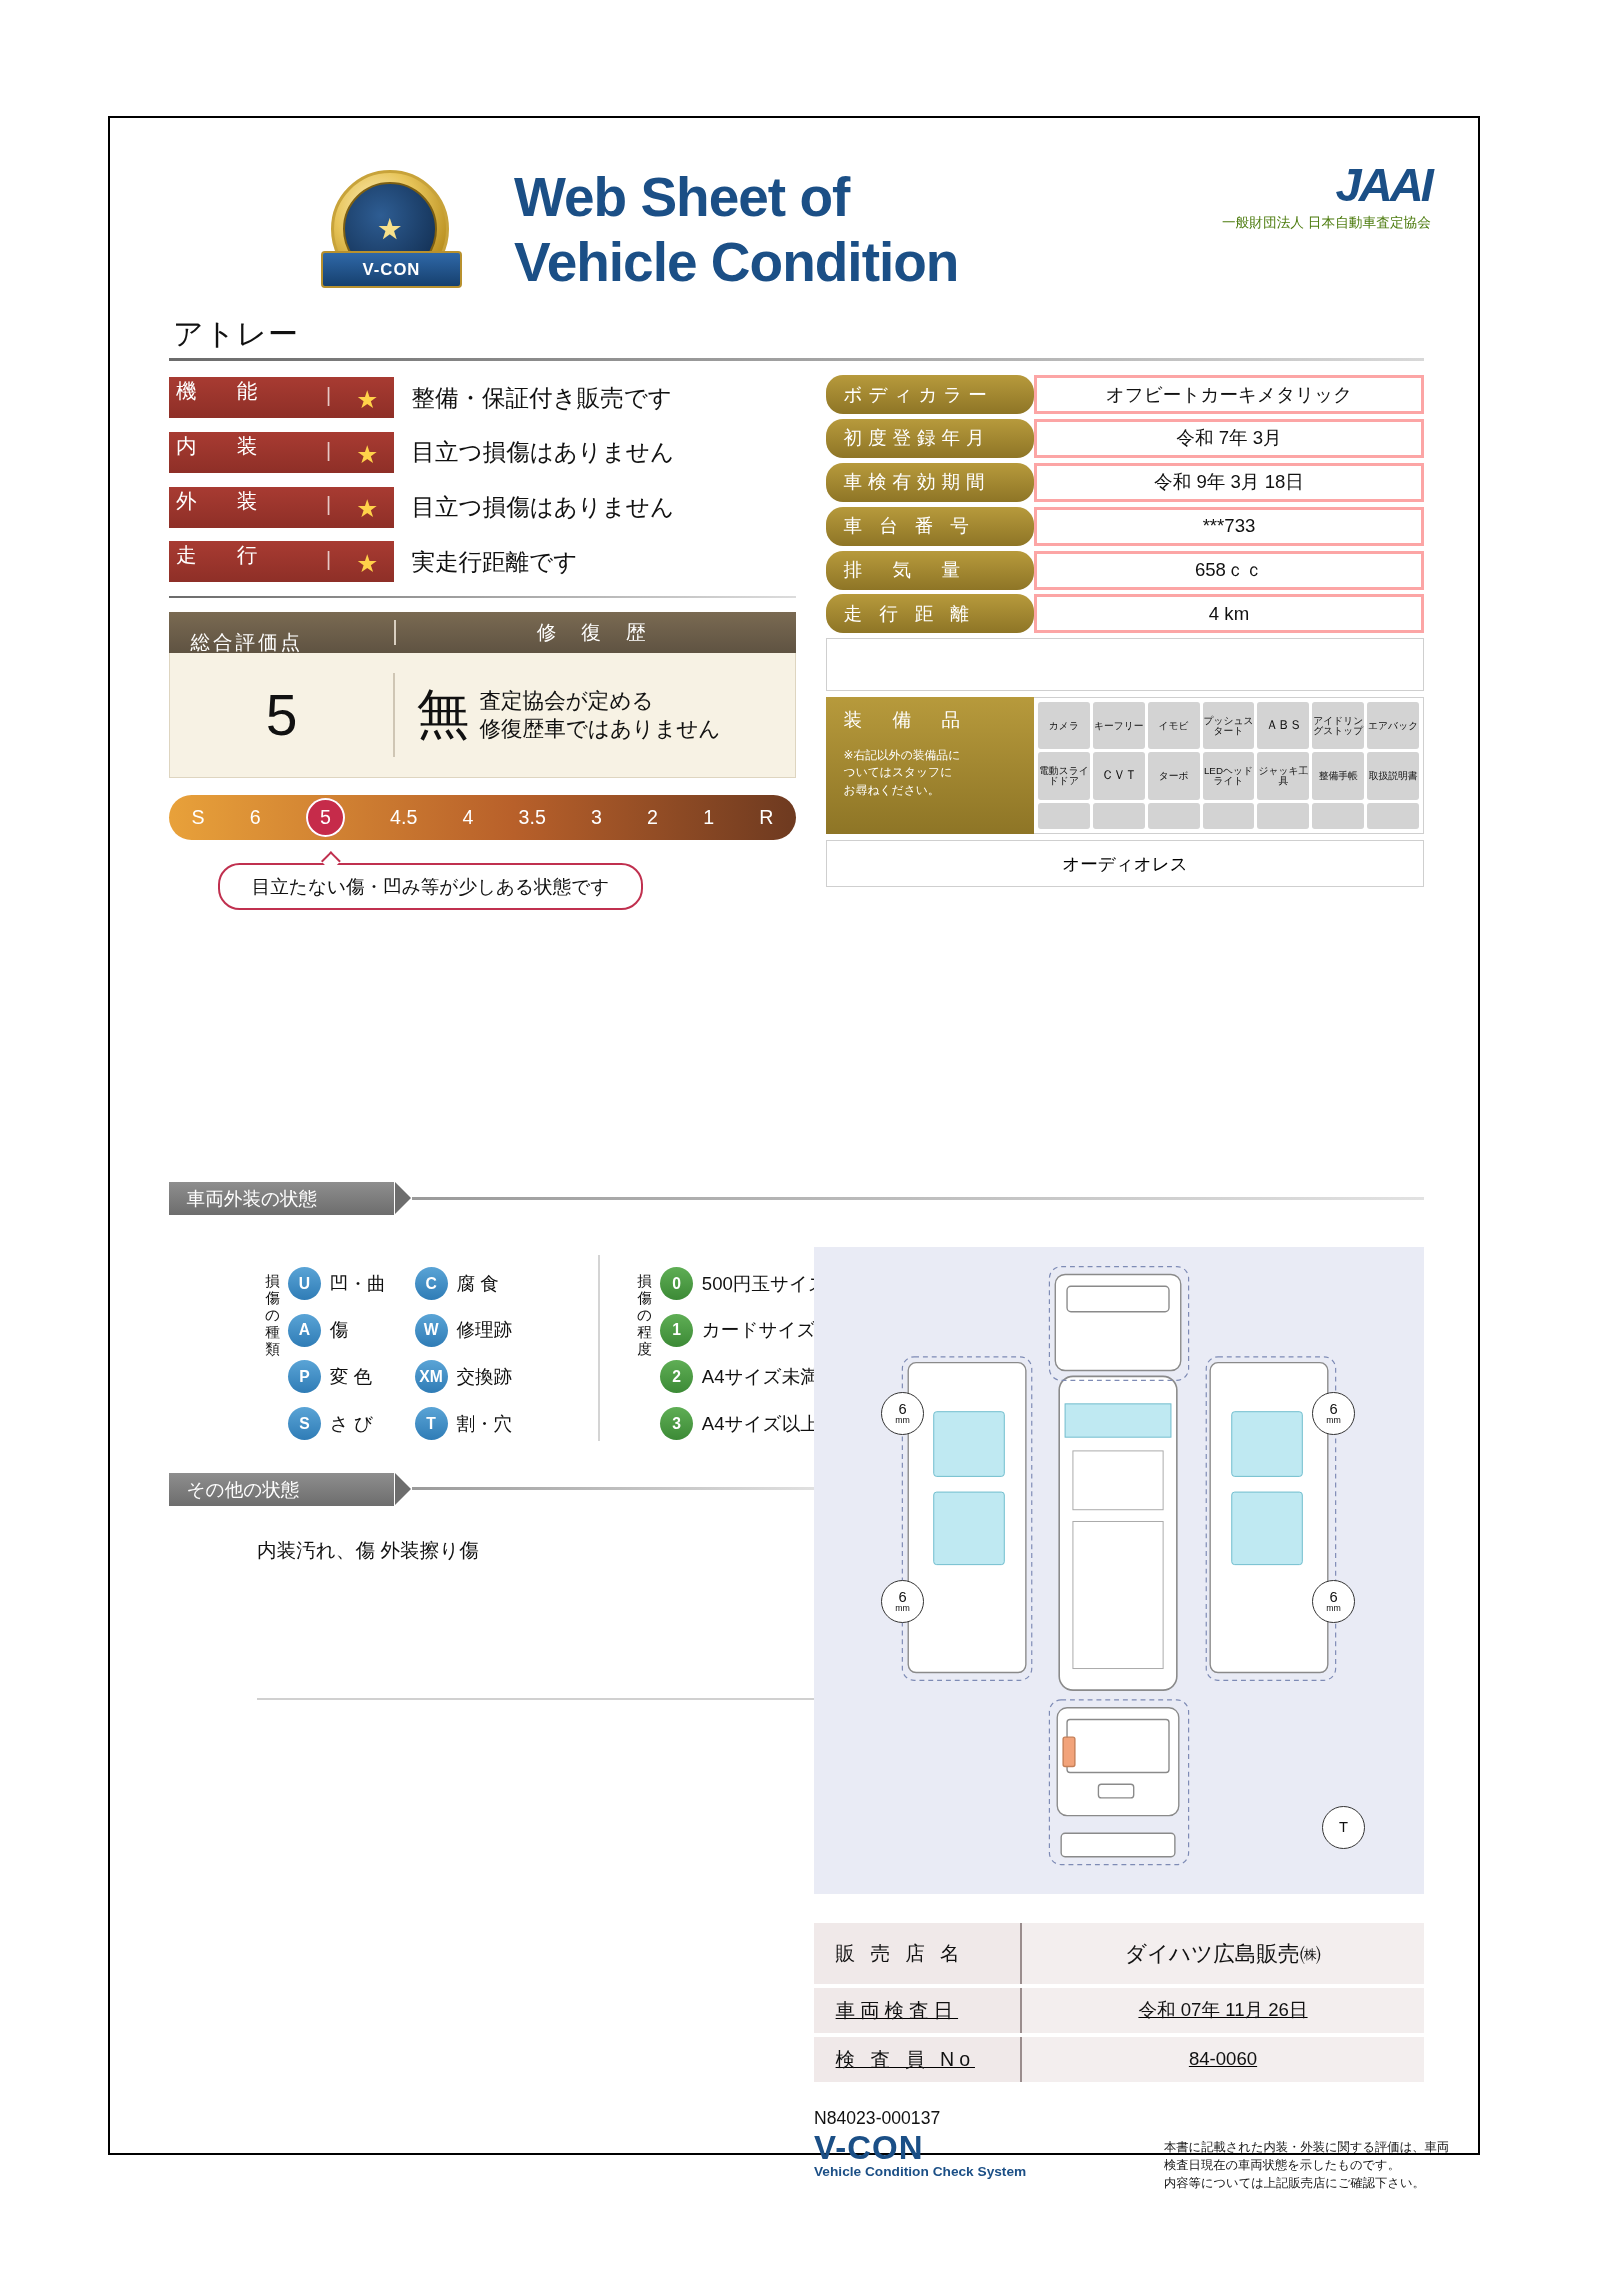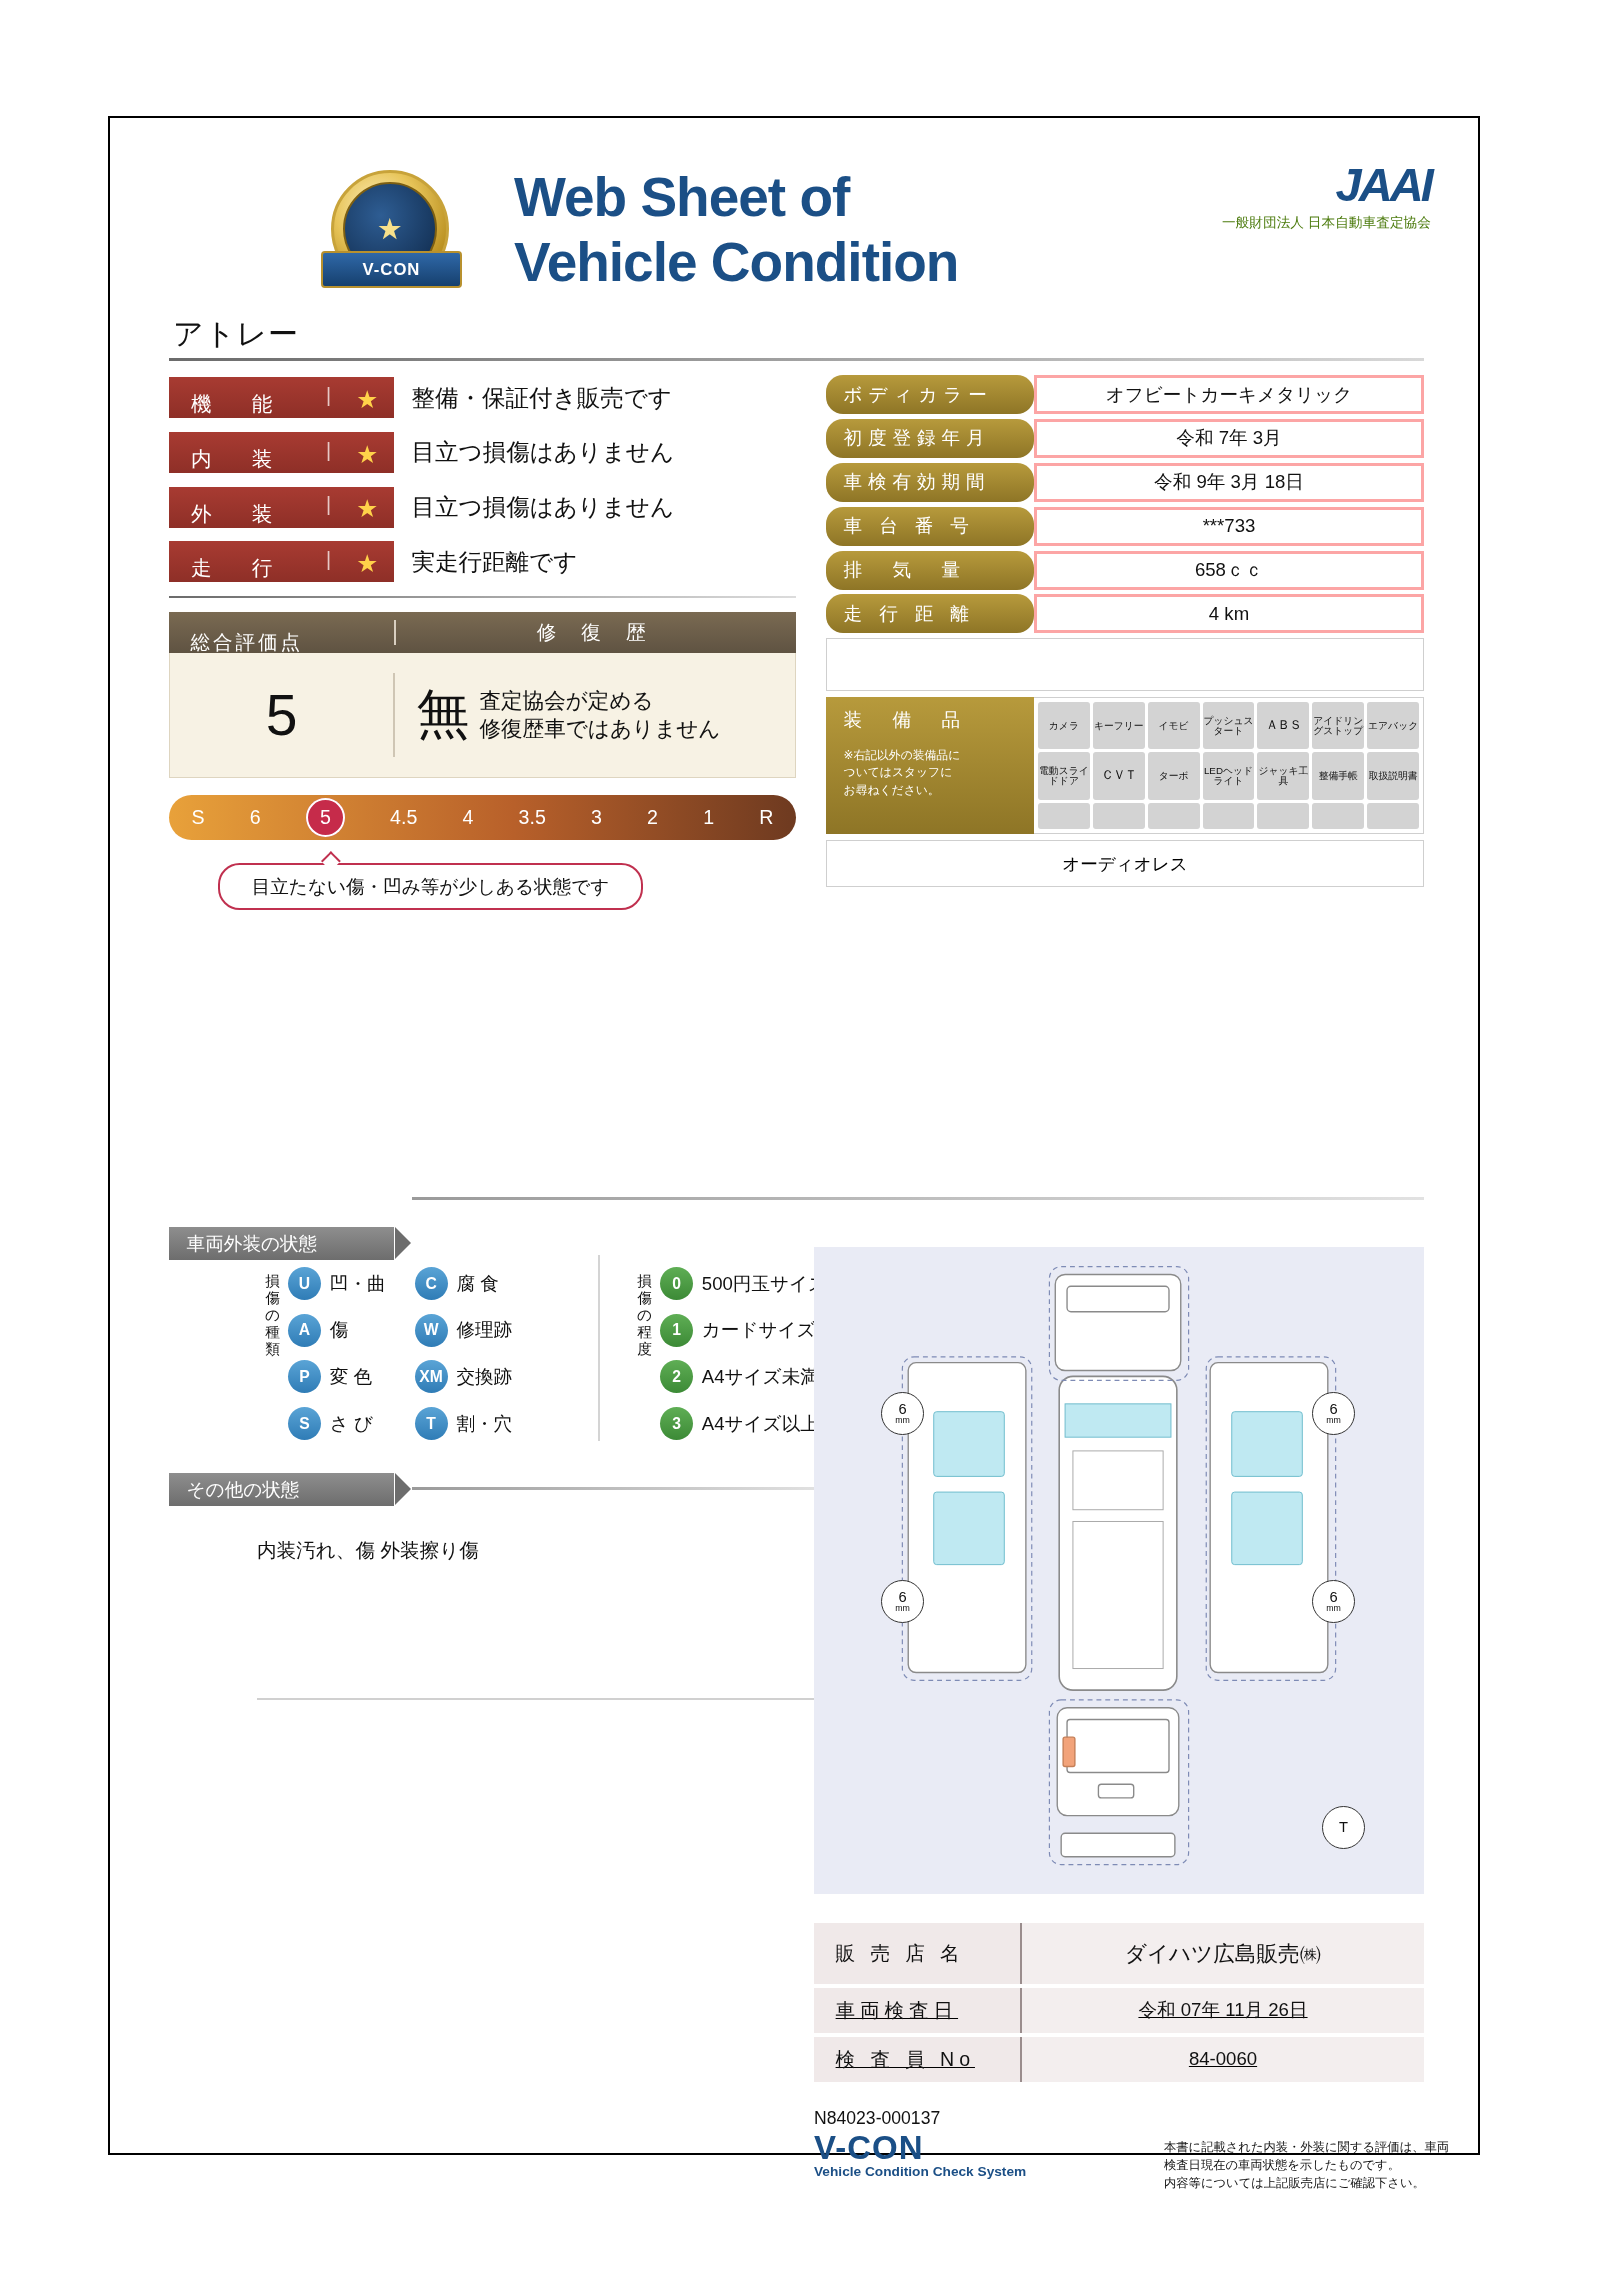--- a/index.html
+++ b/index.html
@@ -23,21 +23,21 @@
   .jaai-logo{font-size:47px;font-weight:bold;color:#1b4f86;font-style:italic;letter-spacing:-2.9px;}
   .jaai-sub{font-size:13.7px;color:#4d7c0f;margin-top:2px;}
   .carname{position:absolute;left:63px;top:196px;font-size:30px;color:#111;letter-spacing:1px;}
 
   .divider{position:absolute;left:59px;width:1255px;height:2.9px;background:linear-gradient(to right,#6b6b6b,#d8d8d8);}
 
   
   .left{position:absolute;left:59px;top:257px;width:627px;}
   .grade-row{display:flex;align-items:center;height:45px;margin-bottom:9.8px;}
   .grade-label{width:225px;height:41px;background:linear-gradient(to bottom,#a83b32,#8e2f27);color:#fff;
-     display:flex;align-items:flex-end;font-size:20.6px;letter-spacing:9.8px;padding-left:22px;box-sizing:border-box;position:relative;}
+     display:flex;align-items:flex-start;font-size:20.6px;letter-spacing:9.8px;padding-left:7px;box-sizing:border-box;position:relative;}
   .grade-label .sep{position:absolute;right:63px;top:6.9px;color:#e7c9c6;letter-spacing:0;font-size:19.6px;}
   .grade-label .star{position:absolute;right:15.7px;top:7.8px;color:#ffd24a;font-size:24.5px;letter-spacing:0;}
   .grade-text{margin-left:17.6px;font-size:23.5px;color:#111;}
 
   .sub-divider{width:627px;height:2px;background:linear-gradient(to right,#6b6b6b,#dcdcdc);margin:11.8px 0 13.7px 0;}
 
   
   .scorehead{display:flex;height:41px;background:linear-gradient(to bottom,#7a6a52,#5f5342);color:#fff;font-size:19.6px;align-items:center;}
   .scorehead .c1{width:225px;padding-left:21.6px;box-sizing:border-box;letter-spacing:2.9px;margin-top:20px;}
   .scorehead .divline{width:2px;height:25.5px;background:#d9cfc0;}
@@ -280,21 +280,21 @@
           <div class="chip"></div>
           <div class="chip"></div>
           <div class="chip"></div>
           <div class="chip"></div>
         </div>
       </div>
 
       <div class="audiobox">オーディオレス</div>
     </div>
 
-    <div class="sechead" style="left:59px;top:1109px;width:225px;">車両外装の状態</div>
+    <div class="sechead" style="left:59px;top:1064px;width:225px;">車両外装の状態</div>
     <div class="sechead-line" style="left:302px;top:1079px;width:1012px;"></div>
 
     <div class="legend">
       <div class="legcol">
         <div class="vtitle">損<br>傷<br>の<br>種<br>類</div>
         <div class="legitems">
           <div class="legitem">
             <span class="badge">U</span>
             <span>凹・曲</span>
           </div>

